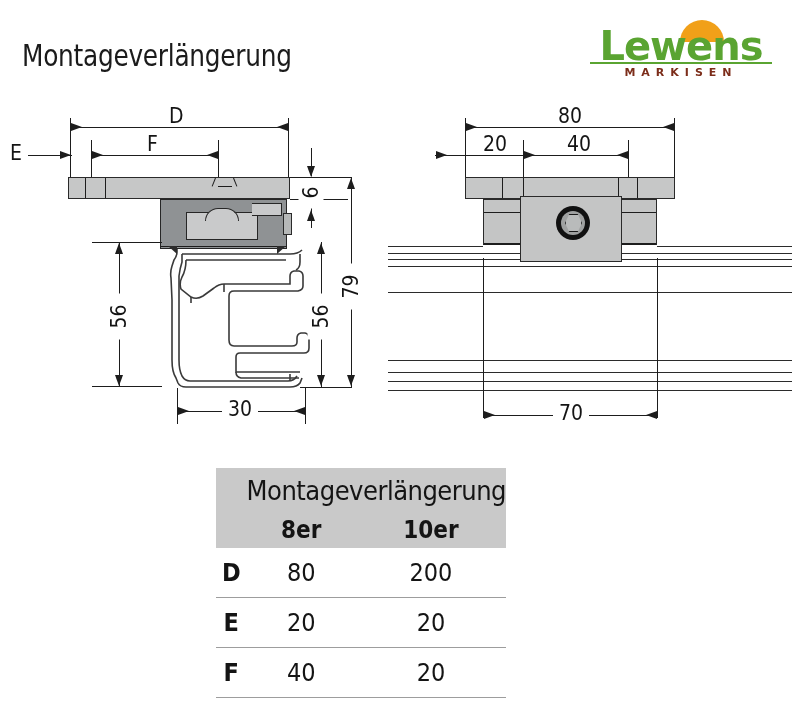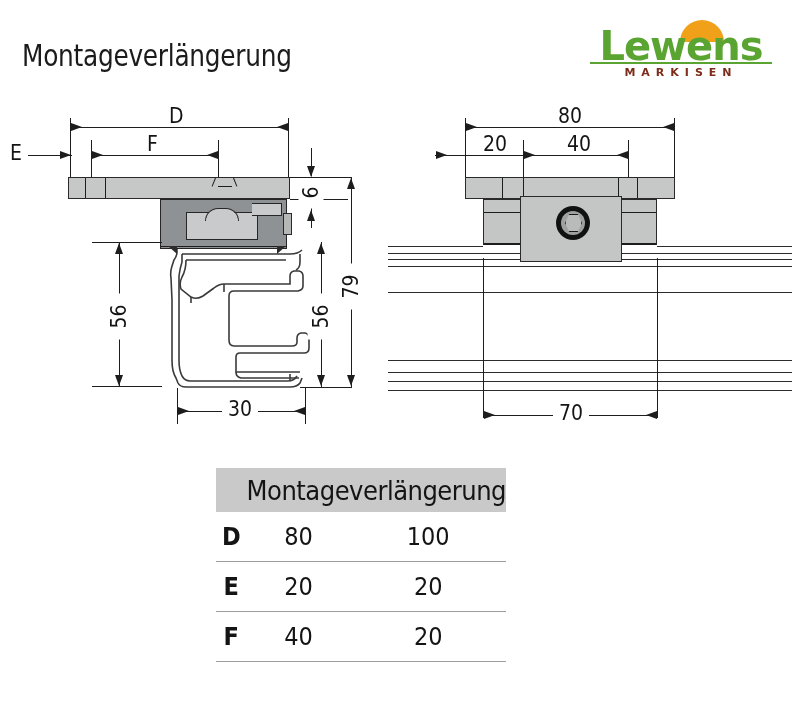--- a/index.html
+++ b/index.html
@@ -225,26 +225,31 @@
   <div class="arrow ar-l" style="left:266px;top:411px;"></div>
   <div class="dimtxt" style="left:173px;top:403px;background:#fff;padding:0 6px;">70</div>
 </div>
 
 <table id="spec-table">
   <thead>
     <tr>
       <th class="th-blank"></th>
       <th class="th-title" colspan="2">Montageverlängerung</th>
     </tr>
+    <tr>
+      <th class="th-blank"></th>
+      <th class="th-sub">8er</th>
+      <th class="th-sub">10er</th>
+    </tr>
   </thead>
   <tbody>
     <tr class="brow">
       <td class="rlabel">D</td>
       <td class="rval">80</td>
-      <td class="rval">100</td>
+      <td class="rval">200</td>
     </tr>
     <tr class="brow">
       <td class="rlabel">E</td>
       <td class="rval">20</td>
       <td class="rval">20</td>
     </tr>
     <tr class="brow">
       <td class="rlabel">F</td>
       <td class="rval">40</td>
       <td class="rval">20</td>

